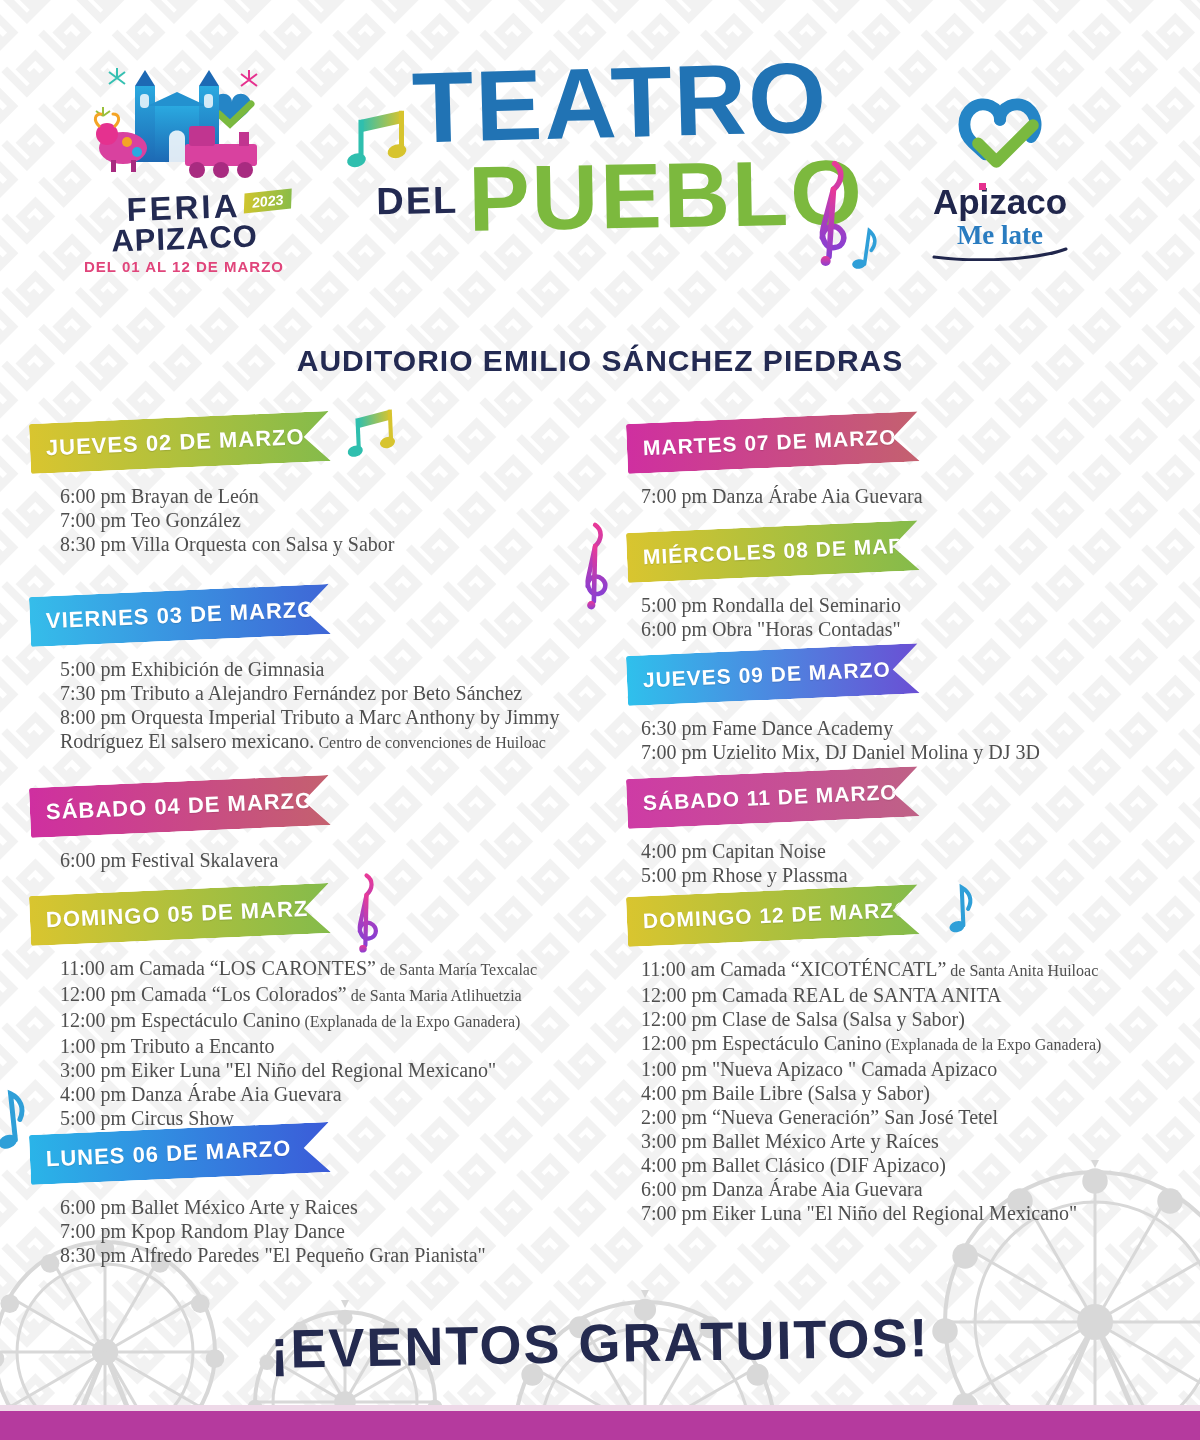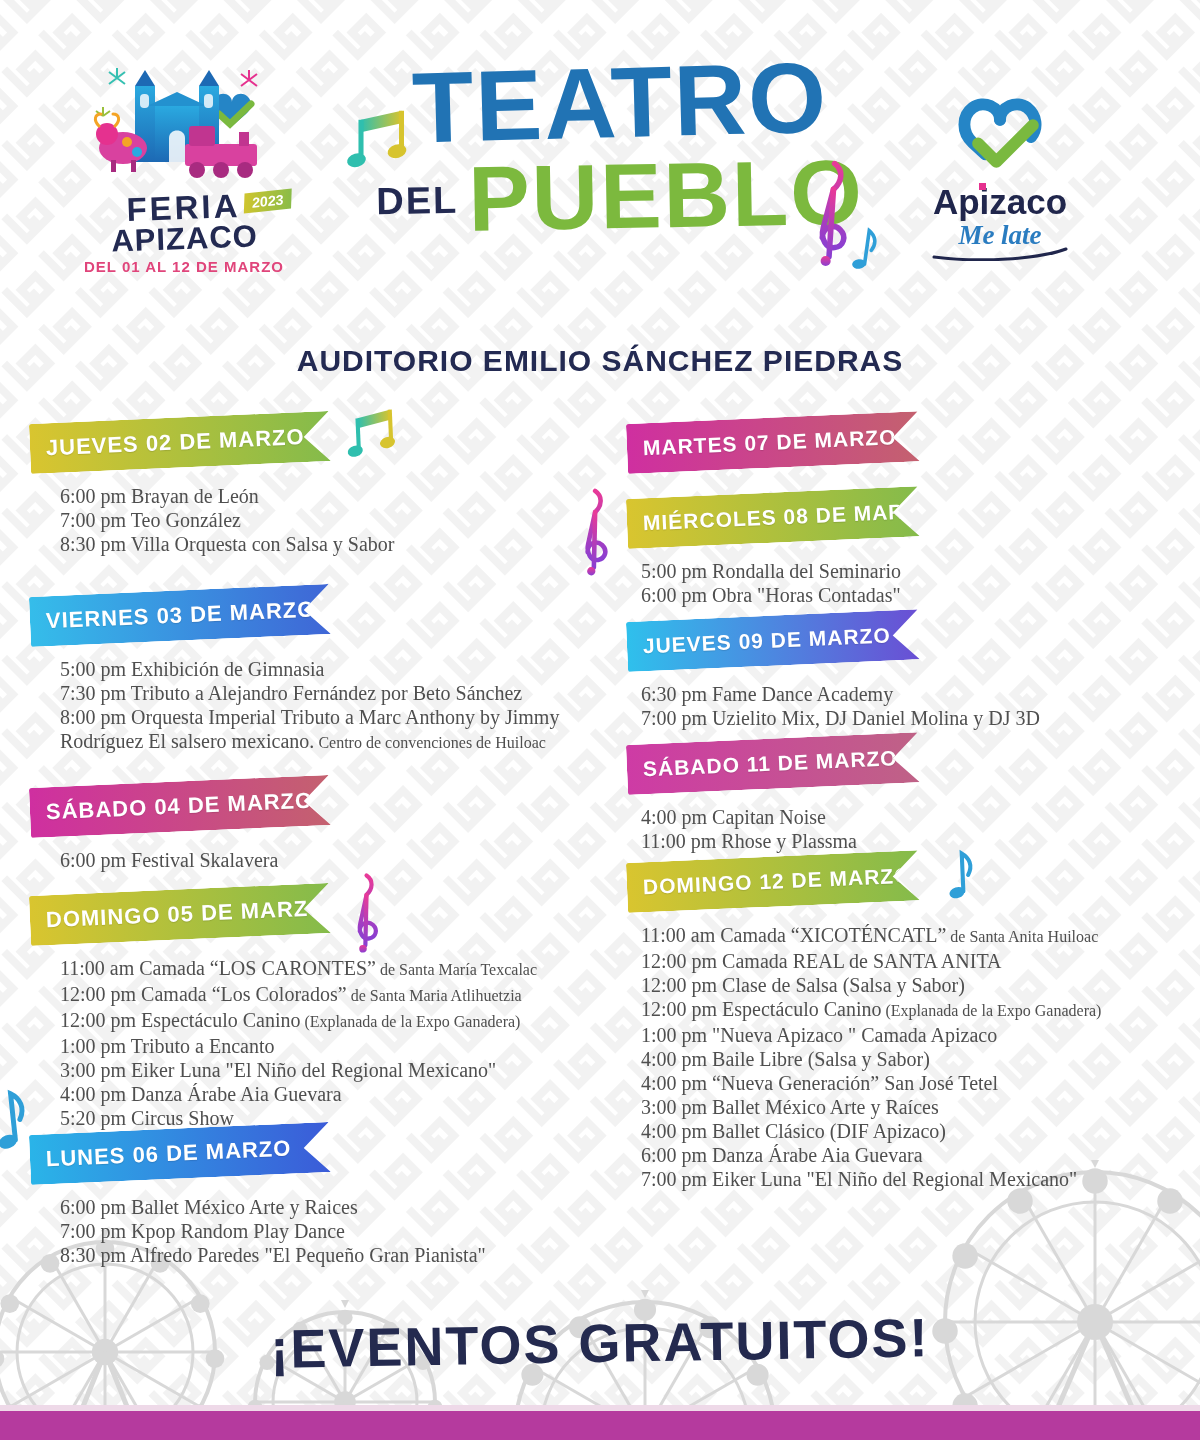--- a/index.html
+++ b/index.html
@@ -32,21 +32,21 @@
   .deco svg{width:100%;height:100%;display:block;}
   .deco-notes-left{left:343px;top:106px;width:72px;height:68px;}
   .deco-clef-right{left:806px;top:158px;width:46px;height:112px;}
   .deco-note-small{left:850px;top:222px;width:32px;height:52px;transform:rotate(8deg);}
   .deco-note-edge{left:-10px;top:1082px;width:44px;height:72px;transform:rotate(-6deg);}
 
   .apizaco-logo{position:absolute;left:910px;top:96px;width:180px;text-align:center;}
   .ap-heart{width:92px;height:84px;display:block;margin:0 auto;}
   .ap-name{position:relative;display:inline-block;font-size:35px;font-weight:800;color:#20264c;letter-spacing:0px;margin-top:2px;}
   .ap-dot{position:absolute;left:46px;top:1px;width:7px;height:7px;background:#e5318f;}
-  .ap-tag{font-family:"Liberation Serif",serif;font-style:italic;font-weight:700;font-size:27px;color:#2a7cc0;margin-top:-2px;}
+  .ap-tag{font-family:"Liberation Serif",serif;font-weight:700;font-size:27px;color:#2a7cc0;margin-top:-2px;}
   .ap-swoosh{width:140px;height:14px;display:block;margin:-4px auto 0;}
 
   
   .col{position:absolute;top:424px;}
   .col-left{left:30px;width:585px;--rw:300px;}
   .col-right{left:627px;width:560px;--rw:292px;}
   .day{position:relative;margin-bottom:18px;}
   .col-left .day:nth-of-type(1){margin-bottom:41px;}
   .col-left .day:nth-of-type(2){margin-bottom:33px;}
   .col-left .day:nth-of-type(3){margin-bottom:24px;}
@@ -416,21 +416,21 @@
               </svg>
             </span>
           </div>
           <ul class="events">
             <li><span class="evt-main">11:00 am Camada “LOS CARONTES”</span><span class="evt-note"> de Santa María Texcalac</span></li>
             <li><span class="evt-main">12:00 pm Camada “Los Colorados”</span><span class="evt-note"> de Santa Maria Atlihuetzia</span></li>
             <li><span class="evt-main">12:00 pm Espectáculo Canino</span><span class="evt-note"> (Explanada de la Expo Ganadera)</span></li>
             <li><span class="evt-main">1:00 pm Tributo a Encanto</span></li>
             <li><span class="evt-main">3:00 pm Eiker Luna "El Niño del Regional Mexicano"</span></li>
             <li><span class="evt-main">4:00 pm Danza Árabe Aia Guevara</span></li>
-            <li><span class="evt-main">5:20 pm Circus Show</span></li>
+            <li><span class="evt-main">5:00 pm Circus Show</span></li>
           </ul>
         </section>
         <section class="day">
           <div class="ribbon-row">
             <div class="ribbon" style="background: linear-gradient(90deg, rgb(42, 180, 232), rgb(59, 91, 216));">
               <span>LUNES 06 DE MARZO</span>
             </div>
           </div>
           <ul class="events">
             <li><span class="evt-main">6:00 pm Ballet México Arte y Raices</span></li>
@@ -440,20 +440,21 @@
         </section>
       </div>
     <div class="col col-right">
         <section class="day">
           <div class="ribbon-row">
             <div class="ribbon" style="background: linear-gradient(90deg, rgb(207, 47, 160), rgb(196, 97, 111));">
               <span>MARTES 07 DE MARZO</span>
             </div>
           </div>
           <ul class="events">
+            <li><span class="evt-main">7:00 pm Danza Árabe Aia Guevara</span></li>
           </ul>
         </section>
         <section class="day">
           <div class="ribbon-row">
             <div class="ribbon" style="background: linear-gradient(90deg, rgb(217, 197, 47), rgb(132, 187, 75));">
               <span>MIÉRCOLES 08 DE MARZO</span>
             </div>
             <span class="day-icon icon-left">
               <svg viewBox="0 0 40 100">
                 <defs>
@@ -485,21 +486,21 @@
           </ul>
         </section>
         <section class="day">
           <div class="ribbon-row">
             <div class="ribbon" style="background: linear-gradient(90deg, rgb(206, 59, 165), rgb(191, 98, 134));">
               <span>SÁBADO 11 DE MARZO</span>
             </div>
           </div>
           <ul class="events">
             <li><span class="evt-main">4:00 pm Capitan Noise</span></li>
-            <li><span class="evt-main">11:00 pm Rhose y Plassma</span></li>
+            <li><span class="evt-main">5:00 pm Rhose y Plassma</span></li>
           </ul>
         </section>
         <section class="day">
           <div class="ribbon-row">
             <div class="ribbon" style="background: linear-gradient(90deg, rgb(217, 197, 47), rgb(132, 187, 75));">
               <span>DOMINGO 12 DE MARZO</span>
             </div>
             <span class="day-icon icon-right">
               <svg viewBox="0 0 40 64">
                 <path d="M21 52 L21 10 C29 15 33 24 27 34" fill="none" stroke="#2f9fd8" stroke-width="4.5" stroke-linecap="round"></path>
@@ -507,21 +508,21 @@
               </svg>
             </span>
           </div>
           <ul class="events">
             <li><span class="evt-main">11:00 am Camada “XICOTÉNCATL”</span><span class="evt-note"> de Santa Anita Huiloac</span></li>
             <li><span class="evt-main">12:00 pm Camada REAL de SANTA ANITA</span></li>
             <li><span class="evt-main">12:00 pm Clase de Salsa (Salsa y Sabor)</span></li>
             <li><span class="evt-main">12:00 pm Espectáculo Canino</span><span class="evt-note"> (Explanada de la Expo Ganadera)</span></li>
             <li><span class="evt-main">1:00 pm "Nueva Apizaco " Camada Apizaco</span></li>
             <li><span class="evt-main">4:00 pm Baile Libre (Salsa y Sabor)</span></li>
-            <li><span class="evt-main">4:00 pm “Nueva Generación” San José Tetel</span></li>
+            <li><span class="evt-main">2:00 pm “Nueva Generación” San José Tetel</span></li>
             <li><span class="evt-main">3:00 pm Ballet México Arte y Raíces</span></li>
             <li><span class="evt-main">4:00 pm Ballet Clásico (DIF Apizaco)</span></li>
             <li><span class="evt-main">6:00 pm Danza Árabe Aia Guevara</span></li>
             <li><span class="evt-main">7:00 pm Eiker Luna "El Niño del Regional Mexicano"</span></li>
           </ul>
         </section>
       </div>
 
     <div class="free-events">¡EVENTOS GRATUITOS!</div>
   </div>

